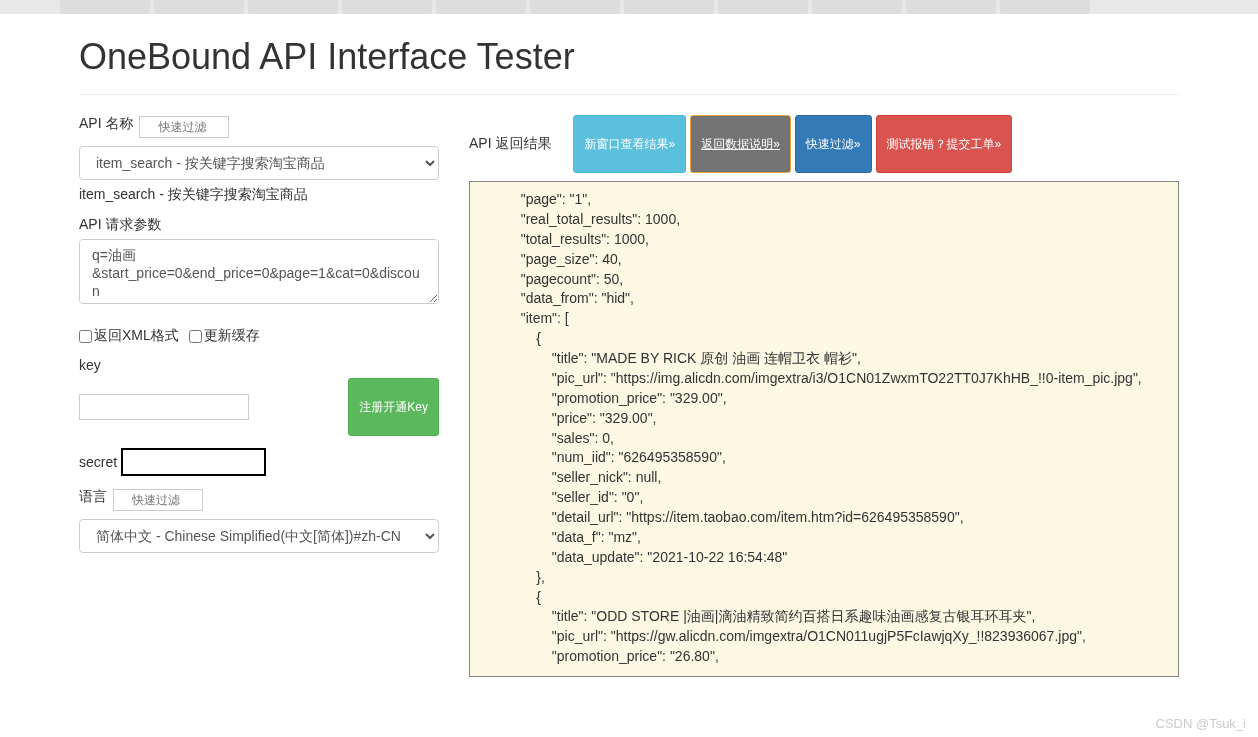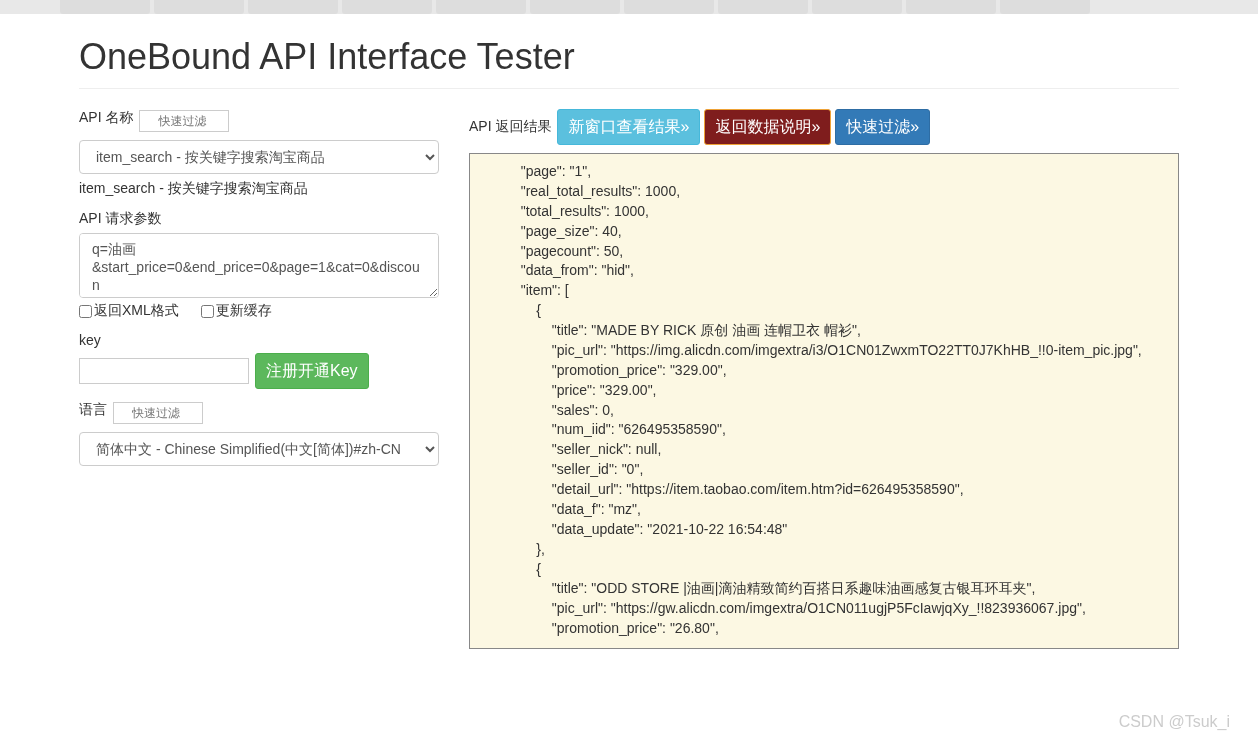--- a/index.html
+++ b/index.html
@@ -24,21 +24,21 @@
     }
     .container {
       max-width: 1130px;
       margin: 0 auto;
       padding: 0 15px;
     }
     .page-title {
       font-size: 36px;
       font-weight: 500;
       color: #333;
-      padding: 22px 0 10px;
+      padding: 22px 0 16px;
       border-bottom: 1px solid #eee;
       margin-bottom: 20px;
     }
     .row { display: flex; gap: 30px; }
     .left-col { width: 360px; flex-shrink: 0; }
     .right-col { flex: 1; }
     .form-group { margin-bottom: 12px; }
     .form-label {
       font-weight: 400;
       font-size: 14px;
@@ -71,86 +71,86 @@
     }
     textarea.form-control {
       height: 65px;
       resize: vertical;
       font-family: inherit;
       line-height: 1.3;
     }
     .checkbox-row {
       display: flex;
       align-items: flex-end;
-      gap: 16px;
-      font-size: 14px;
-      margin-top: 1px;
+      gap: 4px;
+      font-size: 14px;
+      margin-top: 20px;
     }
     .checkbox-row label { display: flex; align-items: center; gap: 2px; margin-right: 6px; }
     .help-text {
       color: #333;
       font-size: 14px;
       line-height: 1.45;
       margin-top: 6px;
     }
-    .key-row { display: flex; align-items: center; gap: 6px; }
+    .key-row { display: flex; align-items: center; gap: 6px; justify-content: space-between; }
     .text-input {
       border: 1px solid #ccc;
       padding: 3px 6px;
       font-size: 14px;
       width: 170px;
       height: 26px;
     }
     .text-input.secret { border: 2px solid #000; width: 145px; height: 28px; }
     .btn {
       display: inline-block;
-      padding: 5px 10px;
-      font-size: 16px;
+      padding: 19px 10px;
+      font-size: 12px;
       border-radius: 3px;
       border: 1px solid transparent;
       cursor: pointer;
       color: #fff;
       line-height: 1.5;
       white-space: nowrap;
     }
     .btn-success { background: #5cb85c; border-color: #4cae4c; }
     .btn-info { background: #5bc0de; border-color: #46b8da; }
-    .btn-warning { background: #7f1d1d; border-color: #eea236; }
+    .btn-warning { background: #737373; border-color: #eea236; text-decoration: underline; }
     .btn-primary { background: #337ab7; border-color: #2e6da4; }
     .btn-danger { background: #d9534f; border-color: #d43f3a; }
     .result-header {
       display: flex;
       align-items: center;
       gap: 4px;
       margin-bottom: 8px;
       flex-wrap: wrap;
     }
-    .result-header .form-label { margin-bottom: 0; margin-right: 2px; text-align: center; }
+    .result-header .form-label { margin-bottom: 0; margin-right: 18px; text-align: center; }
     .result-box {
       background: #fcf8e3;
       border: 1px solid #888;
       height: 496px;
       overflow: auto;
       padding: 8px 4px;
       font-size: 14px;
       color: #333;
       line-height: 1.42;
       white-space: pre-wrap;
       word-break: break-all;
       position: relative;
     }
     .result-box::-webkit-scrollbar { width: 16px; }
     .result-box::-webkit-scrollbar-track { background: #f0f0f0; }
     .result-box::-webkit-scrollbar-thumb { background: #c0c0c0; border-radius: 2px; }
     .watermark {
       position: fixed;
       bottom: 6px;
-      right: 28px;
+      right: 12px;
       color: #ccc;
-      font-size: 16px;
+      font-size: 13px;
     }
   </style>
 </head>
 <body>
 
 <div class="topbar">
   <span></span>
     <span></span>
     <span></span>
     <span></span>
@@ -197,40 +197,45 @@
       </div>
 
       <div class="form-group">
         <div class="form-label">key</div>
         <div class="key-row">
           <input class="text-input" type="text" style="">
           <button class="btn btn-success">注册开通Key</button>
         </div>
       </div>
 
+      <div class="form-group">
+        <div class="form-label">secret</div>
+        <input class="text-input secret" type="text" style="">
+      </div>
 
       <div class="form-group">
         <div class="label-inline">
           <span class="form-label">语言</span>
           <input class="filter-input" type="text" placeholder="快速过滤" style="">
         </div>
         <select class="form-control">
           <option>简体中文 - Chinese Simplified(中文[简体])#zh-CN</option>
         </select>
       </div>
 
 
     </div>
 
     <div class="right-col">
       <div class="result-header">
         <span class="form-label">API 返回结果</span>
         <button class="btn btn-info">新窗口查看结果»</button>
         <button class="btn btn-warning">返回数据说明»</button>
         <button class="btn btn-primary">快速过滤»</button>
+        <button class="btn btn-danger">测试报错？提交工单»</button>
       </div>
       <div class="result-box">            "page": "1",
             "real_total_results": 1000,
             "total_results": 1000,
             "page_size": 40,
             "pagecount": 50,
             "data_from": "hid",
             "item": [
                 {
                     "title": "MADE BY RICK 原创 油画 连帽卫衣 帽衫",

